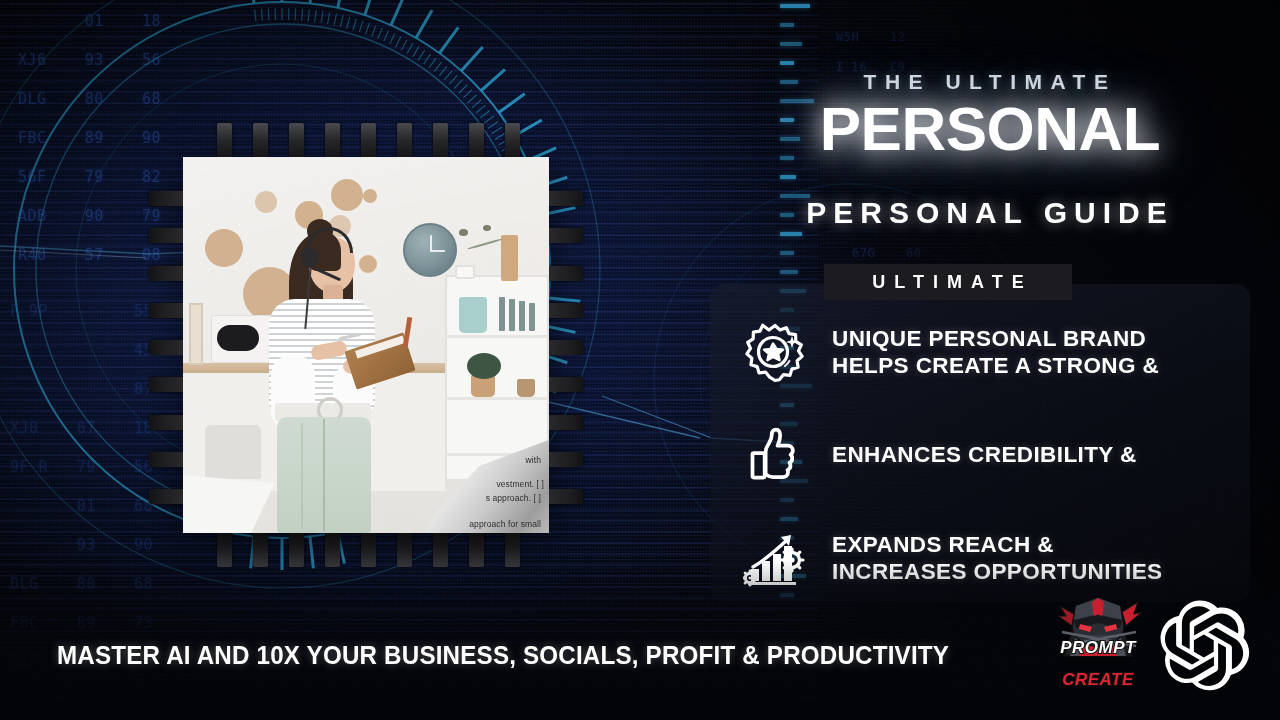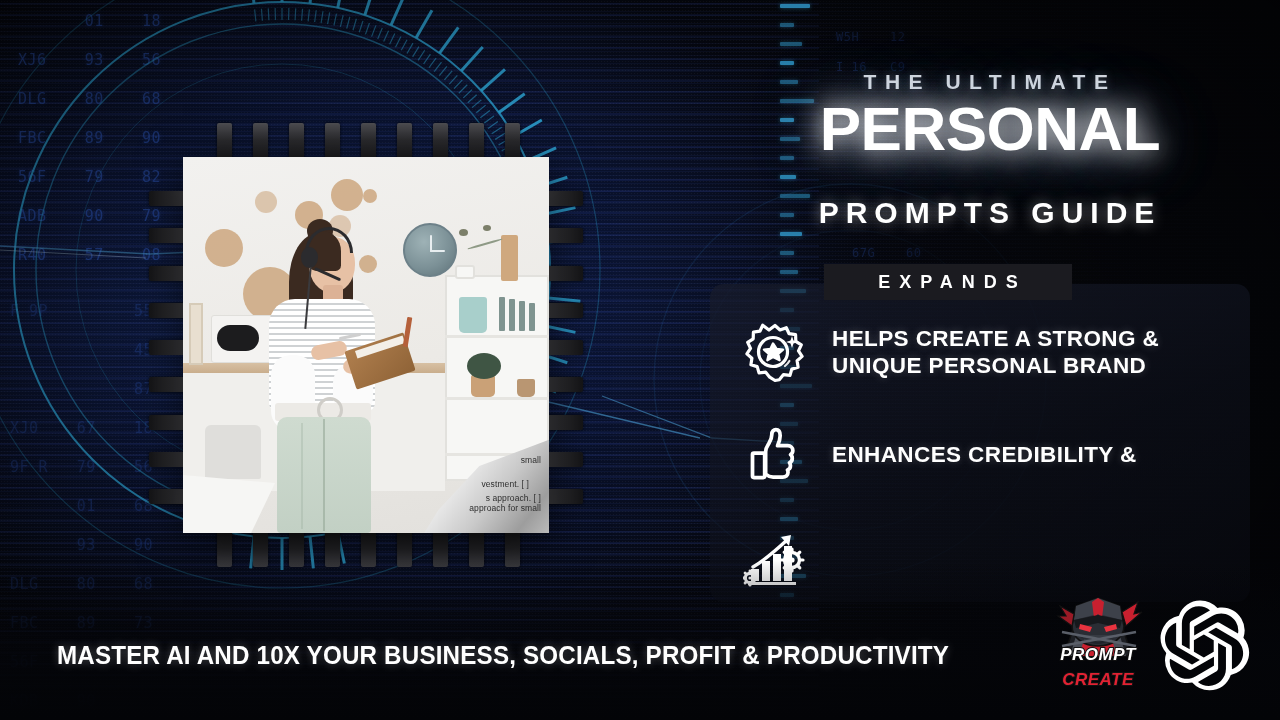--- a/index.html
+++ b/index.html
@@ -178,21 +178,21 @@
   
   .tagline { position:absolute; left:0; top:640px; width:1006px; text-align:center;
     font-family:"Liberation Sans Narrow","Liberation Sans", sans-serif;
     font-size:26px; font-weight:800; color:#fff; letter-spacing:.2px;
     transform:scaleX(.93); transform-origin:center;
     text-shadow:0 0 10px rgba(255,255,255,.3); }
 
   #pm-logo { position:absolute; left:1046px; top:596px; width:104px; height:100px; }
   .pm-word { position:absolute; left:0; width:104px; text-align:center;
     font-weight:800; font-style:italic; font-size:17px; letter-spacing:.5px; }
-  .pm-word.a { top:49px; color:#fff; -webkit-text-stroke:2px #111; paint-order:stroke fill; }
+  .pm-word.a { top:42px; color:#fff; -webkit-text-stroke:2px #111; paint-order:stroke fill; }
   .pm-word.b { top:74px; color:#e02233; -webkit-text-stroke:2px #111; paint-order:stroke fill; }
 
   #oa-logo { position:absolute; left:1158px; top:600px; width:92px; height:92px; }
 </style>
 </head>
 <body>
 
 <div id="stage">
 
   <div class="bg-base"></div>
@@ -565,24 +565,24 @@
       <div class="headset-mic" style="left:132px;top:110px;width:28px;height:3px;transform:rotate(24deg);"></div>
       <div class="headset-cord" style="left:124px;top:110px;height:62px;transform:rotate(5deg);"></div>
 
       <div class="book" style="left:166px;top:184px;width:62px;height:40px;transform:rotate(-18deg);"></div>
       <div class="book-page" style="left:172px;top:186px;width:50px;height:8px;transform:rotate(-18deg);"></div>
       <div class="pencil" style="left:222px;top:160px;width:5px;height:30px;transform:rotate(9deg);"></div>
       <div class="pencil" style="left:156px;top:178px;width:22px;height:3px;background:#cfcfcf;transform:rotate(-12deg);"></div>
 
       <div class="curl-shape" style="right:-2px;bottom:-2px;width:128px;height:96px;
            clip-path:polygon(100% 0,100% 100%,0 100%,12% 74%,44% 28%);"></div>
-      <div class="curl-text" id="ct0" style="right:8px;  bottom:68px;">small</div>
-      <div class="curl-text" id="ct1" style="right:20px;  bottom:44px;">vestment. [ ]</div>
+      <div class="curl-text" id="ct0" style="right:8px;  bottom:68px;">with</div>
+      <div class="curl-text" id="ct1" style="right:5px;  bottom:44px;">vestment. [ ]</div>
       <div class="curl-text" id="ct2" style="right:8px;  bottom:30px;">s approach. [ ]</div>
-      <div class="curl-text" id="ct3" style="right:8px;  bottom:20px;">approach for small</div>
+      <div class="curl-text" id="ct3" style="right:8px;  bottom:4px;">approach for small</div>
       <div style="position:absolute;right:54px;bottom:44px;width:72px;height:58px;
                   background:linear-gradient(140deg,#ffffff 0%,#e4e4e4 46%,#a9a9a9 100%);
                   clip-path:polygon(100% 0,0 100%,100% 100%);opacity:.0;"></div>
     </div>
   </div>
 
   <div id="right">
 
     <div class="tickline" id="tickline">
         <span style="top: 4px; width: 30px; opacity: 0.85;"></span>
@@ -614,42 +614,42 @@
         <span style="top: 498px; width: 14px; opacity: 0.55;"></span>
         <span style="top: 517px; width: 18px; opacity: 0.85;"></span>
         <span style="top: 536px; width: 14px; opacity: 0.55;"></span>
         <span style="top: 555px; width: 20px; opacity: 0.55;"></span>
         <span style="top: 574px; width: 26px; opacity: 0.85;"></span>
         <span style="top: 593px; width: 14px; opacity: 0.55;"></span>
       </div>
 
     <div class="kicker">THE ULTIMATE</div>
     <div class="headline l1">PERSONAL</div>
-    <div class="subline">PROMPTS GUIDE</div>
+    <div class="subline">PERSONAL GUIDE</div>
 
     <div class="feat-panel"></div>
 
     <div class="feat-head">
-      <span>EXPANDS</span>
+      <span>ULTIMATE</span>
     </div>
 
     <div class="feat" style="top:316px;">
       <div class="ic">
         <svg viewBox="0 0 64 64" width="64" height="64" fill="none" stroke="#fff" stroke-width="3.2" stroke-linejoin="round" stroke-linecap="round">
           <path d="M32 4.5 37 9l6.3-2.3 2.8 6 6.5 1 0.2 6.6 5.5 3.6-2.8 6 3.6 5.5-5 4.3 1 6.5-6.3 1.9-1.8 6.3-6.5-0.8-4.2 5.1L32 59.5l-5.3-3.3-4.2-5.1-6.5 .8-1.8-6.3-6.3-1.9 1-6.5-5-4.3 3.6-5.5-2.8-6 5.5-3.6 .2-6.6 6.5-1 2.8-6L26 9z"></path>
           <circle cx="30" cy="31" r="14.5"></circle>
           <path d="M30 22.5 33.6 28l6.4 .6-4.8 4.3 1.4 6.3L30 36l-5.6 3.2 1.4-6.3-4.8-4.3 6.4-.6z" fill="#fff" stroke-width="2.4"></path>
           <path d="M47.5 19.5 49 15l1.5 4.5 4.5 1.5-4.5 1.5L49 27l-1.5-4.5L43 21z" fill="#fff" stroke="none"></path>
           <path d="M19 41c-2.4-3.2-3.3-7-2.8-10.8" stroke-width="2.2" opacity=".9"></path>
           <path d="M42 45c1.8-1.4 3.3-3.1 4.4-5" stroke-width="2.2" opacity=".9"></path>
         </svg>
       </div>
       <div class="tx">
+        <div>UNIQUE PERSONAL BRAND</div>
         <div>HELPS CREATE A STRONG &amp;</div>
-        <div>UNIQUE PERSONAL BRAND</div>
       </div>
     </div>
 
     <div class="feat" style="top:418px;">
       <div class="ic">
         <svg viewBox="0 0 64 64" width="60" height="60" fill="none" stroke="#fff" stroke-width="4" stroke-linejoin="round" stroke-linecap="round">
           <path d="M22 28.5c0-4 1.6-5.8 3.6-9 2-3.2 3-5.6 3-9.4 0-3.4 2-5.1 4.3-5.1 2.6 0 4.6 2 4.6 6.4 0 4-1.6 8-2.8 10.7h10.9c3.2 0 5.4 2.1 5.4 5 0 2-1 3.6-2.4 4.5 1.1 .9 1.8 2.3 1.8 4 0 2.2-1.2 3.9-3 4.6 .7 .9 1.1 2 1.1 3.3 0 2.2-1.3 3.9-3.2 4.5 .4 .8 .6 1.6 .6 2.5 0 3-2.3 5.1-5.7 5.1H30c-3.2 0-5.6-1.2-8-3.2z"></path>
           <rect x="8" y="30" width="13" height="26" rx="1.5"></rect>
         </svg>
       </div>
@@ -693,20 +693,24 @@
                   <path d="M11.5 0 H8.5"></path>
                 <path d="M-8 -8 L-6 -6"></path>
                   <path d="M8 8 L6 6"></path>
                 <path d="M-8 8 L-6 6"></path>
                   <path d="M8 -8 L6 -6"></path>
               </g>
             </g>
           </g>
         </svg>
       </div>
+      <div class="tx">
+        <div>EXPANDS REACH &amp;</div>
+        <div>INCREASES OPPORTUNITIES</div>
+      </div>
     </div>
   </div>
 
   <div class="bg-botfade"></div>
 
   <div class="tagline">MASTER AI AND 10X YOUR BUSINESS, SOCIALS, PROFIT &amp; PRODUCTIVITY</div>
 
   <div id="pm-logo">
     <svg viewBox="0 0 104 62" width="104" height="62" style="position:absolute;left:0;top:0;">
 

